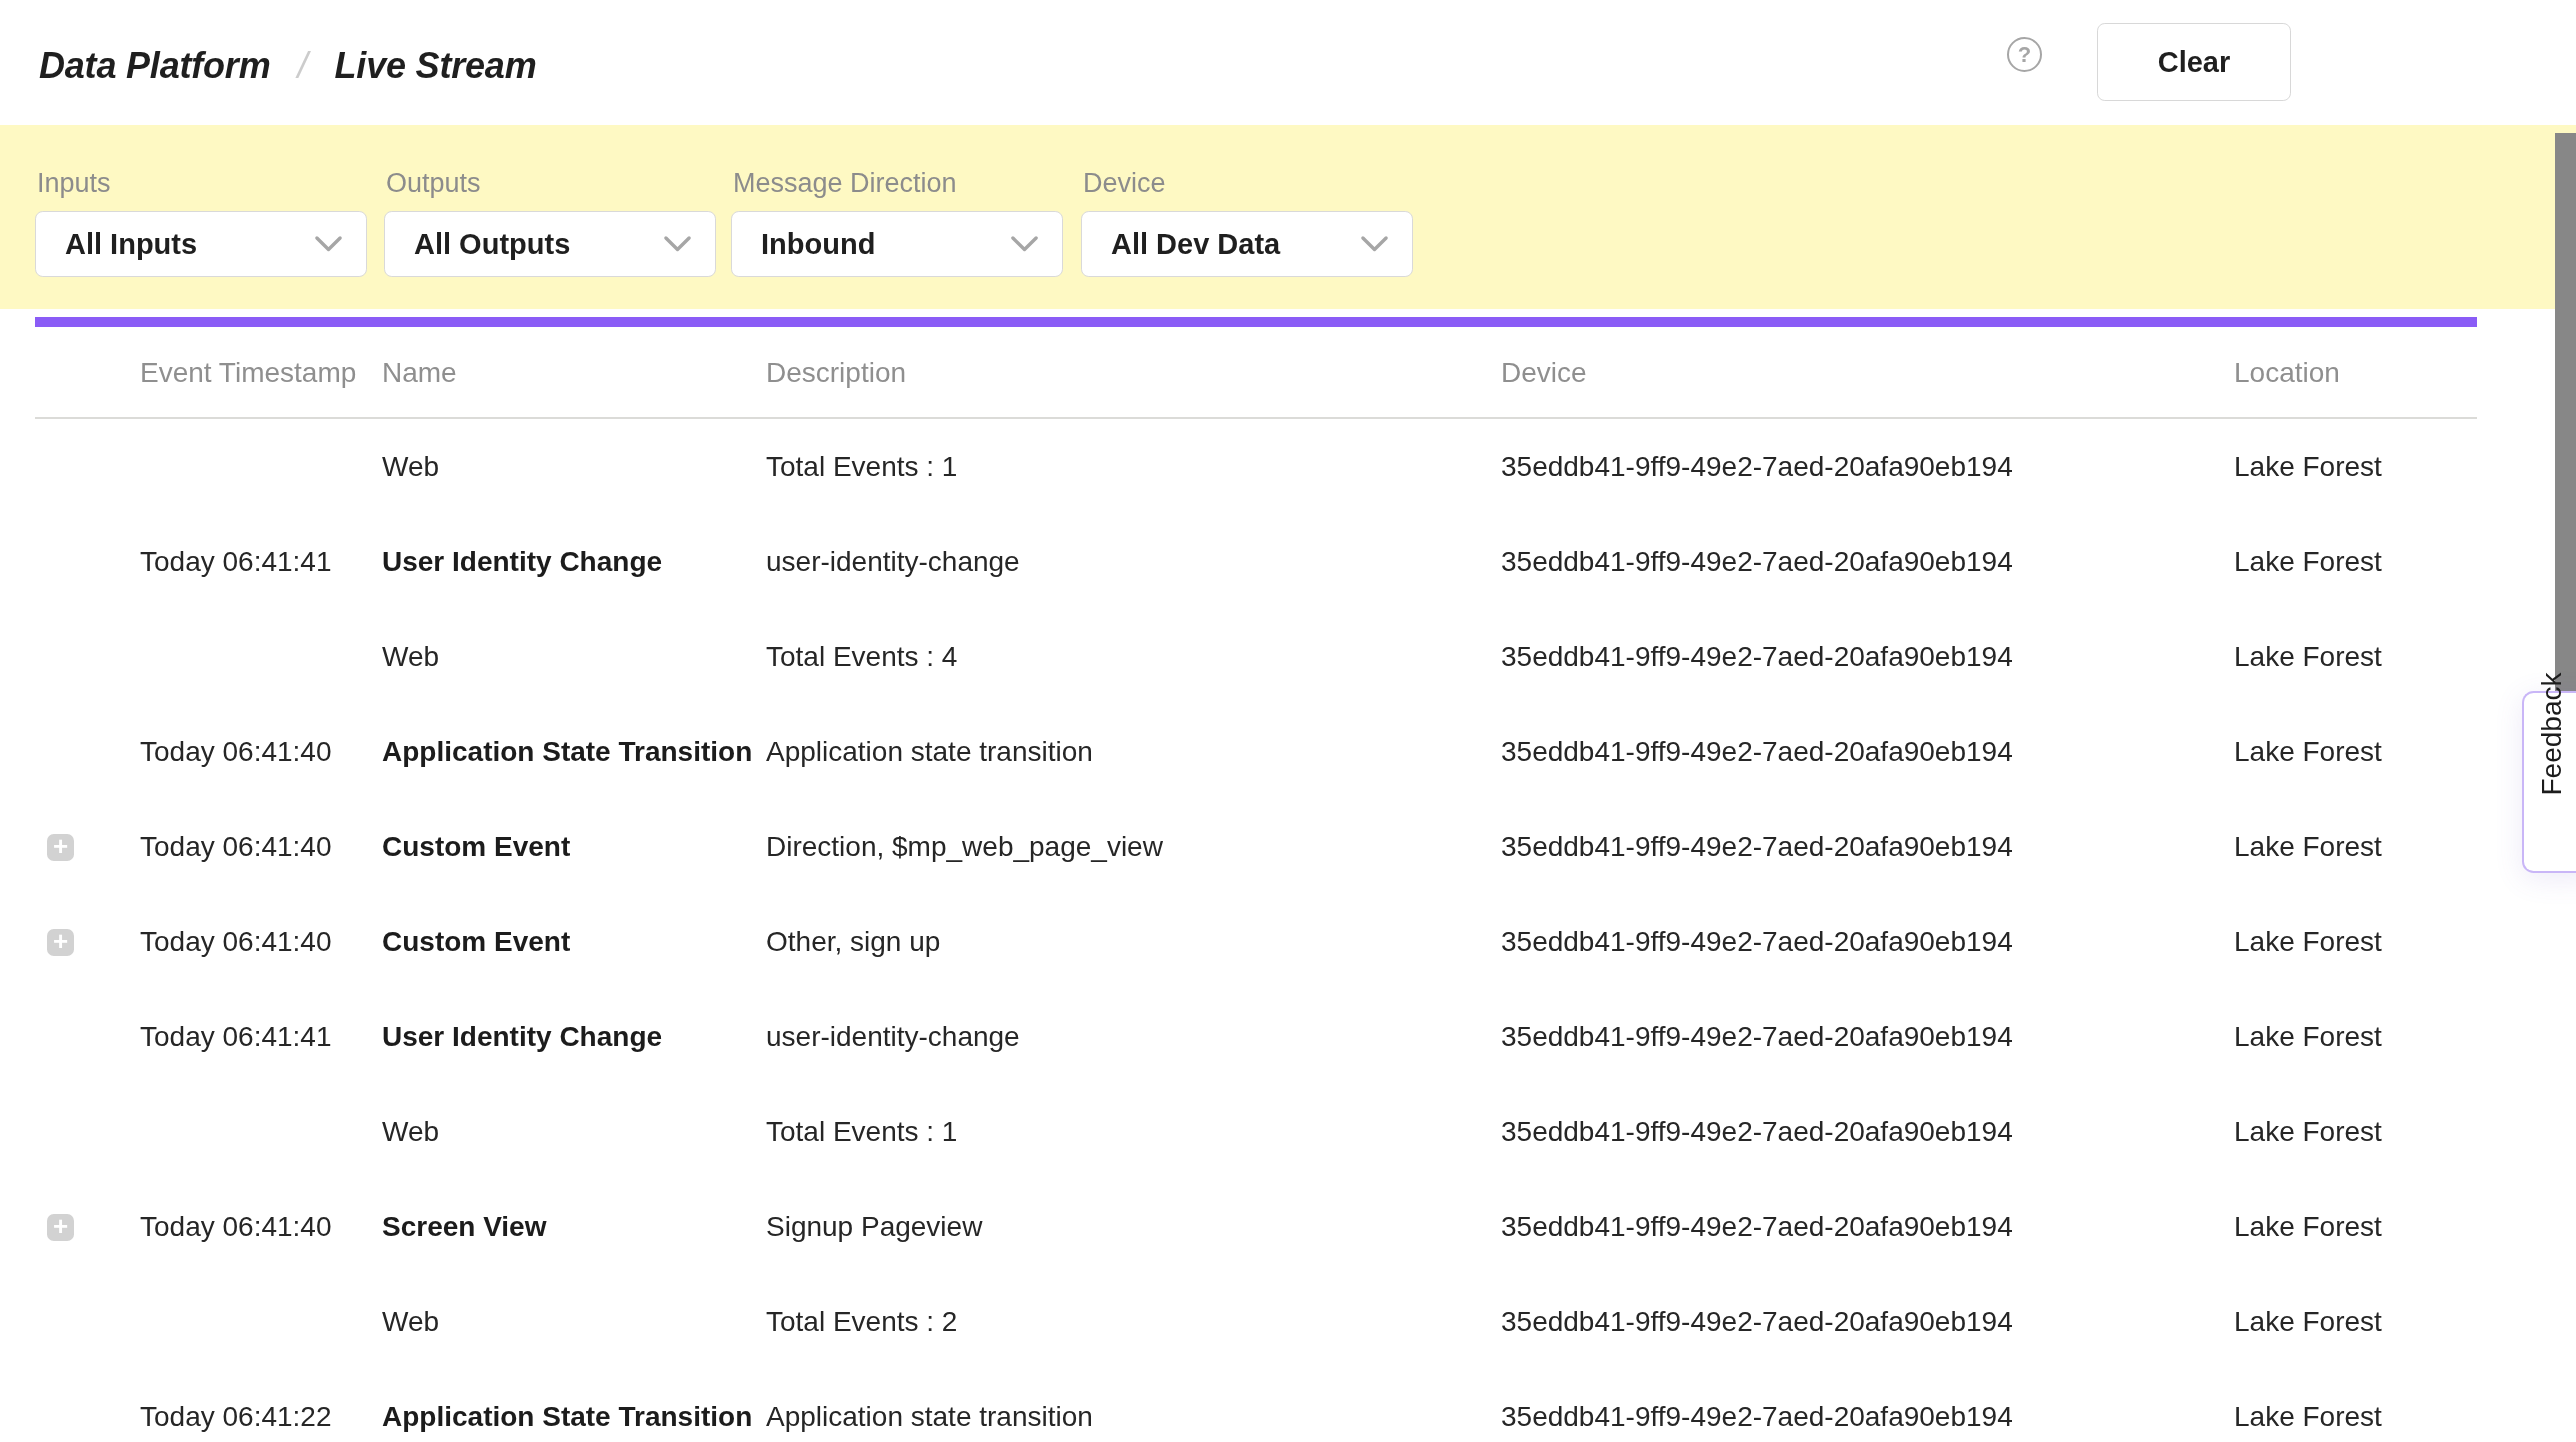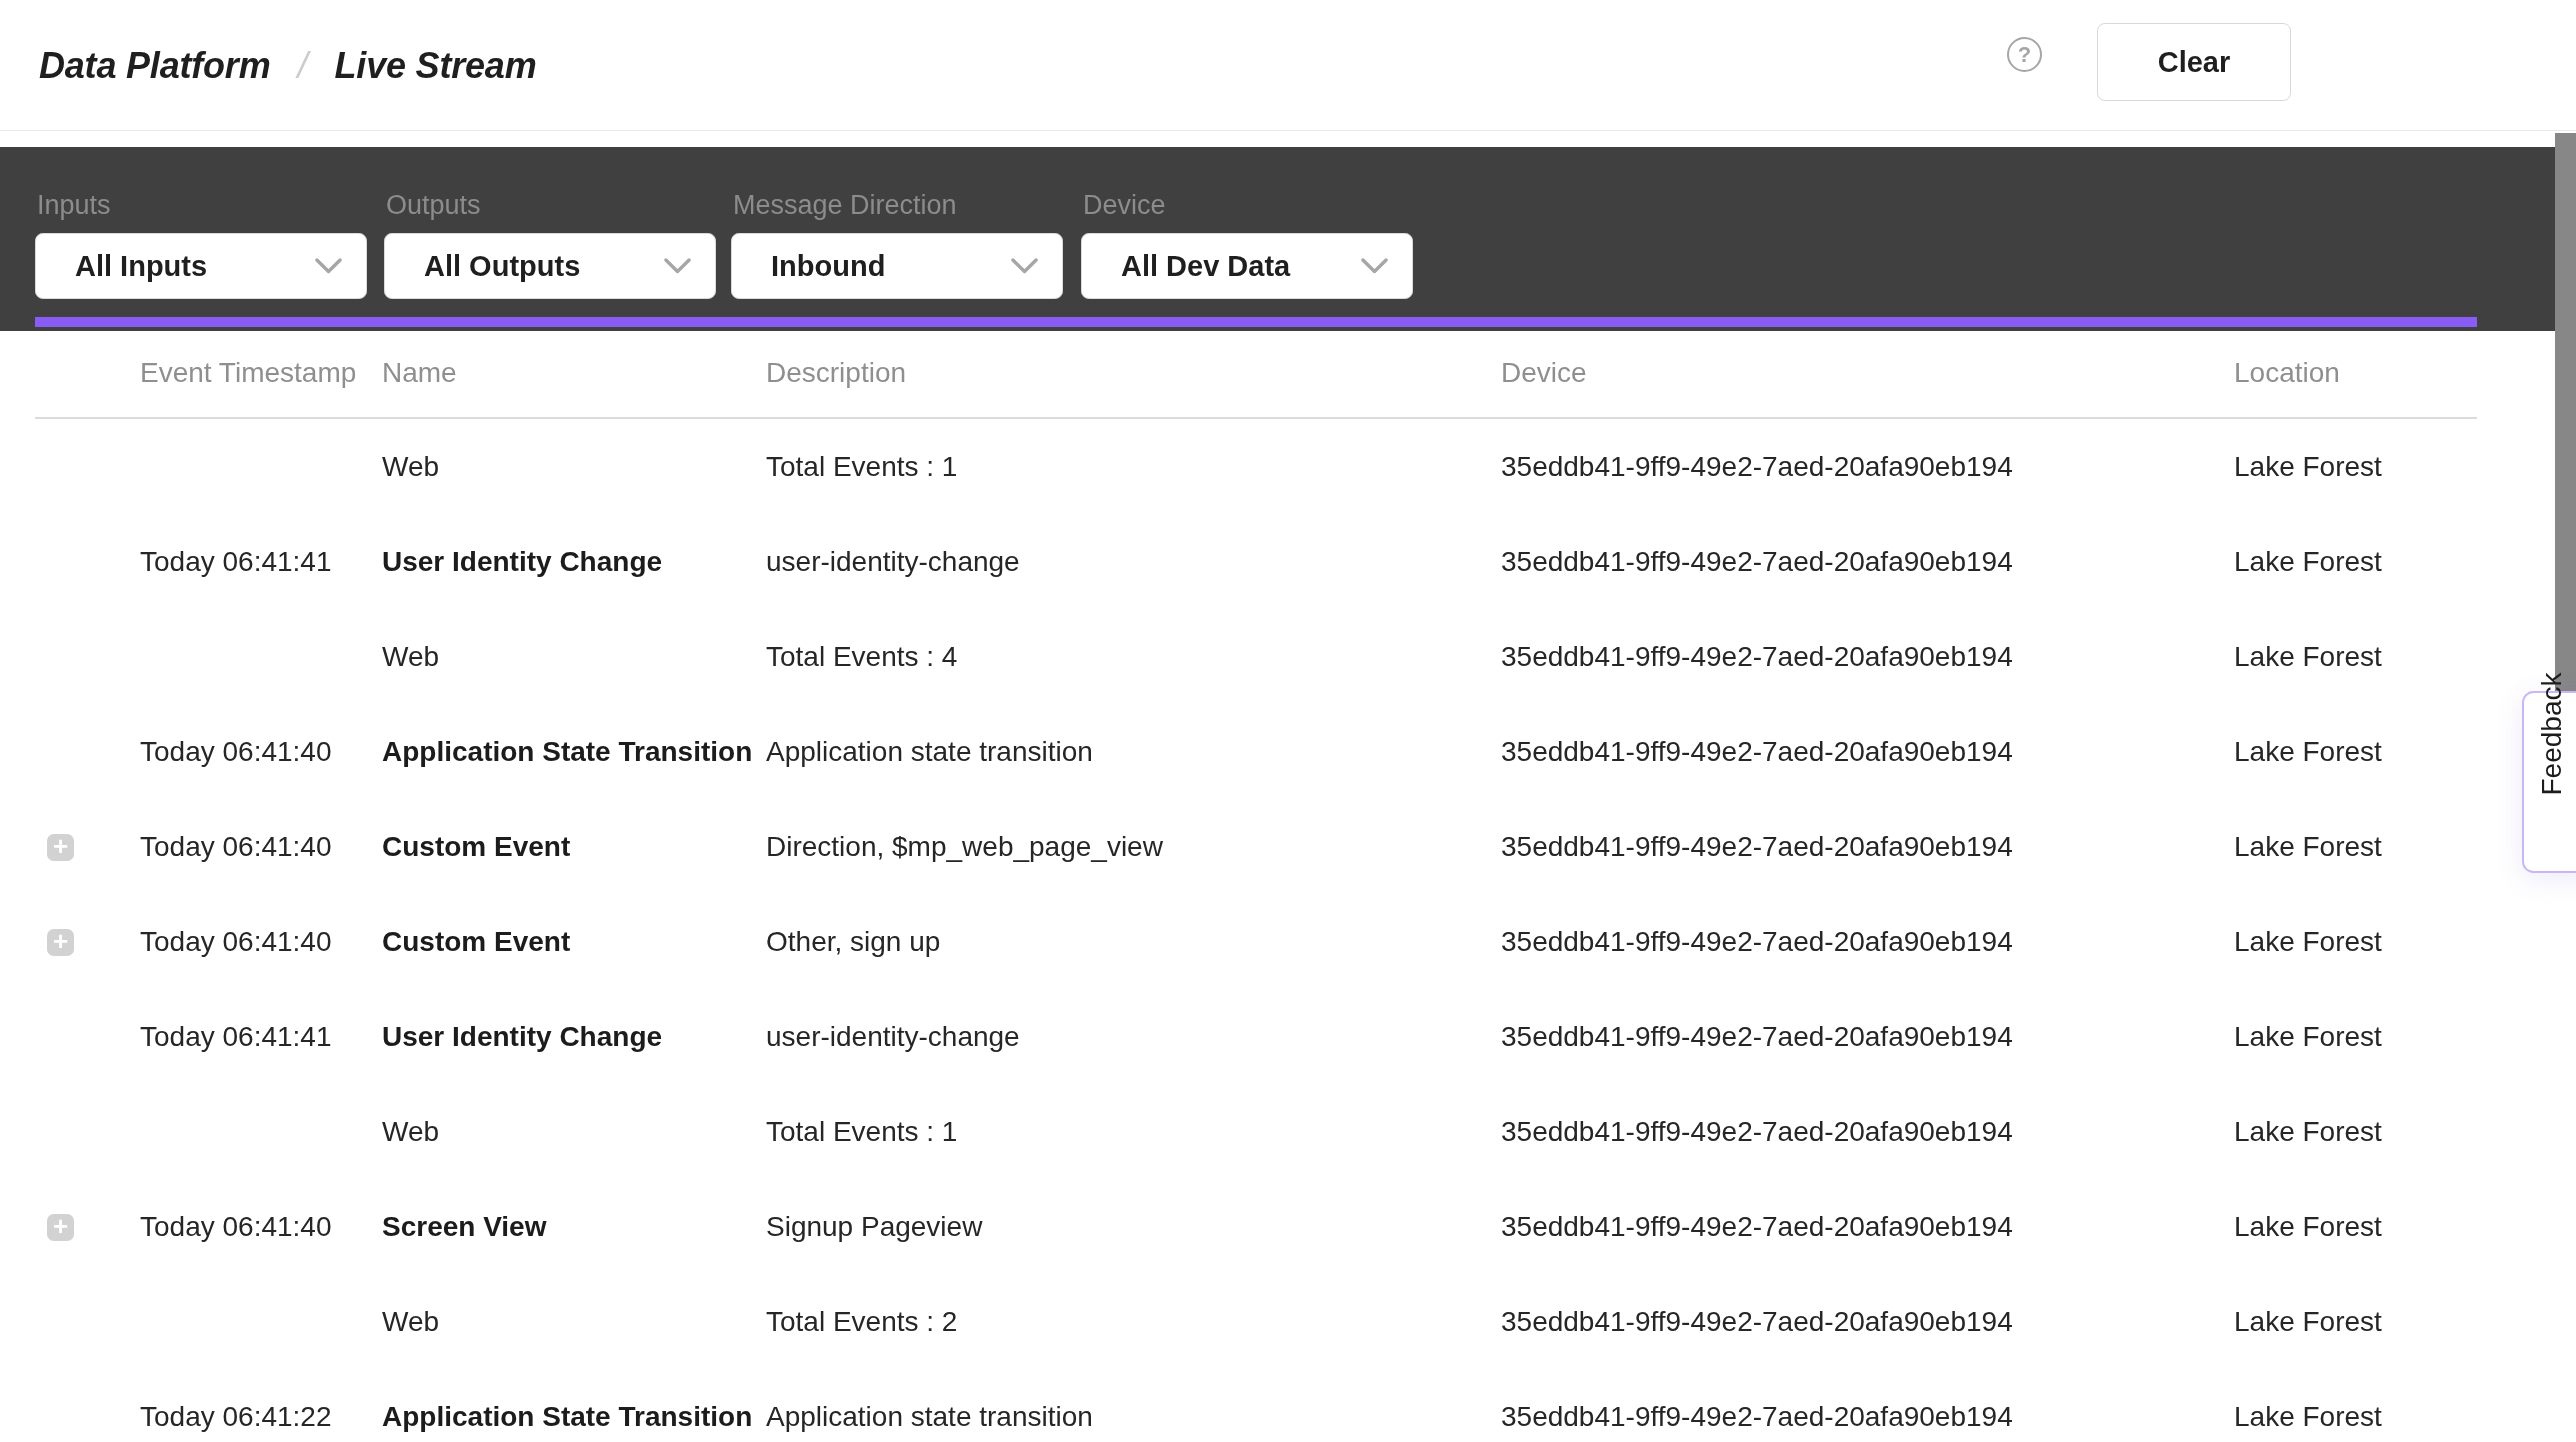--- a/index.html
+++ b/index.html
@@ -41,33 +41,33 @@
     font-size: 29px; font-weight: 700; color: #1f1f1f;
     font-family: "Liberation Sans", sans-serif;
     cursor: pointer;
   }
   .btn-clear { left: 2097px; width: 194px; }
   .btn-pause { left: 2303px; width: 194px; }
   .pause-icon { display: inline-flex; gap: 8.7px; }
   .pause-icon i { display: block; width: 8.7px; height: 31px; background: #2b2b2b; border-radius: 1px; }
 
   
-  .filters { position: absolute; left: 0; top: 147px; width: 2576px; height: 184px; background: #404040; }
+  .filters { position: absolute; left: 0; top: 125px; width: 2576px; height: 184px; background: #fef9c3; }
   .filter { position: absolute; top: 0; width: 335px; }
   .f0 { left: 35px; } .f1 { left: 384px; } .f2 { left: 731px; } .f3 { left: 1081px; }
   .flabel {
     position: absolute; left: 1.9px; top: 43px;
     font-size: 27px; color: #8c8c8c; white-space: nowrap;
   }
   .dropdown {
     position: absolute; left: 0; top: 86px;
     width: 332px; height: 66px;
     background: #fff; border: 1.9px solid #d9d9d9; border-radius: 7.8px;
     display: flex; align-items: center; justify-content: space-between;
-    padding: 0 23px 0 39px;
+    padding: 0 23px 0 29px;
     cursor: pointer;
   }
   .dd-value { font-size: 29px; font-weight: 700; color: #1f1f1f; white-space: nowrap; }
   .chevron { flex: 0 0 auto; }
 
   .accent-bar {
     position: absolute; left: 35px; top: 317px;
     width: 2442px; height: 9.7px;
     background: #8a5cf6;
   }

